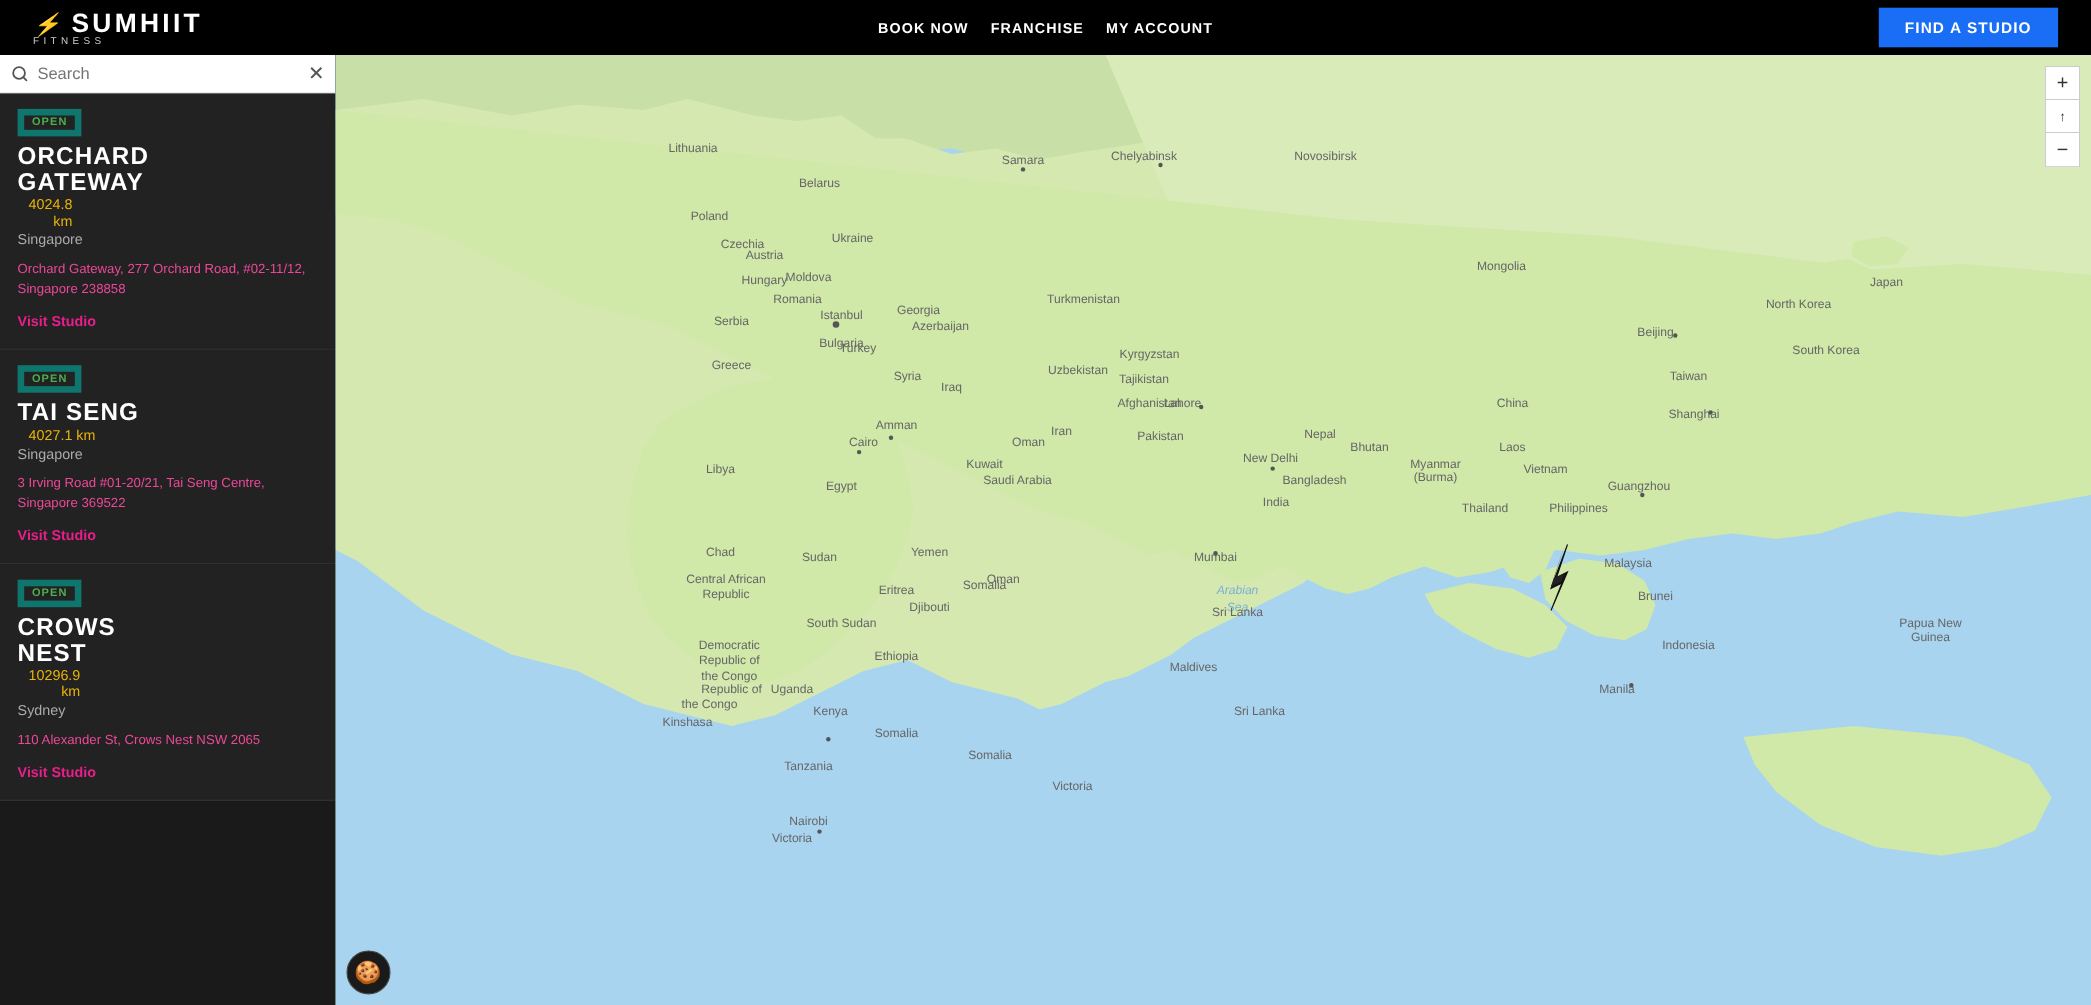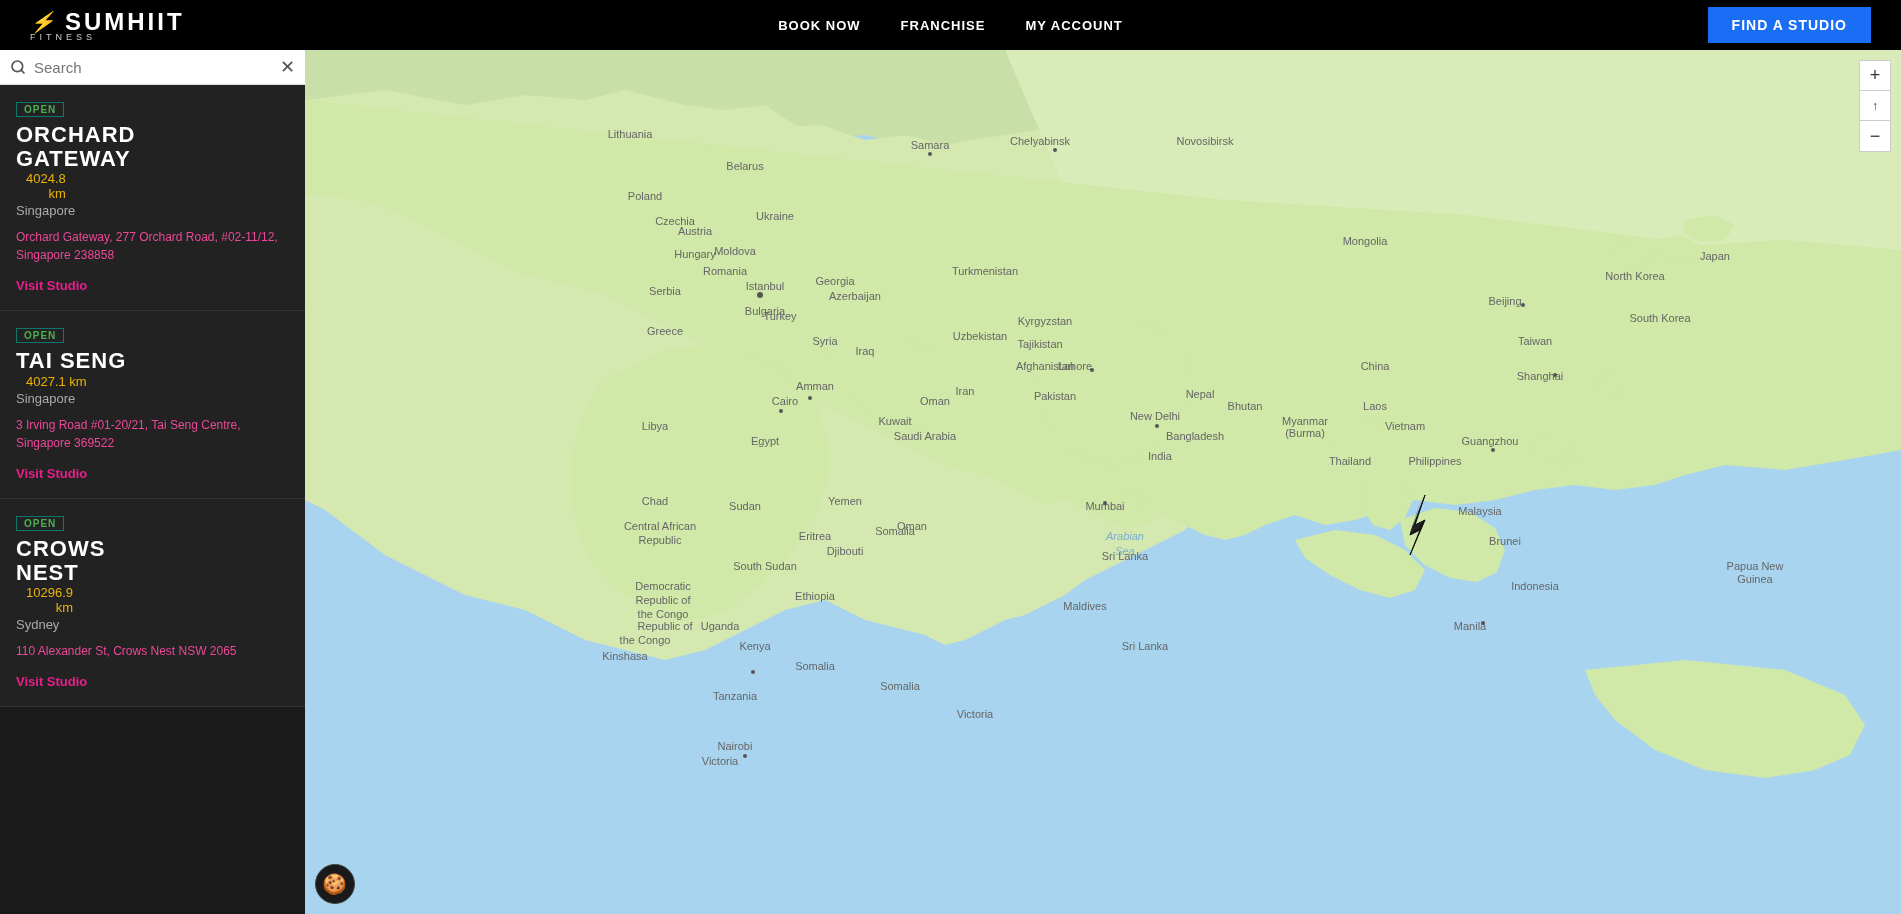--- a/index.html
+++ b/index.html
@@ -31,21 +31,21 @@
     }
     .logo-sub {
       font-size: 9px;
       letter-spacing: 4px;
       color: #ccc;
       display: block;
       margin-top: -4px;
     }
     .header-nav {
       display: flex;
-      gap: 40px;
+      gap: 20px;
       align-items: center;
       position: absolute;
       left: 50%;
       transform: translateX(-50%);
     }
     .nav-item {
       color: #fff;
       font-size: 13px;
       font-weight: 600;
       letter-spacing: 1px;
@@ -112,21 +112,21 @@
 
     
     .studio-card {
       background: #222;
       border-bottom: 1px solid #333;
       padding: 14px 16px 16px 16px;
     }
     .open-badge {
       display: inline-block;
       background: transparent;
-      border: 1px solid #0f766e;
+      border: 6px solid #0f766e;
       color: #4caf50;
       font-size: 10px;
       font-weight: 700;
       padding: 1px 7px;
       letter-spacing: 1px;
       margin-bottom: 6px;
     }
     .card-top-row {
       display: flex;
       justify-content: space-between;

